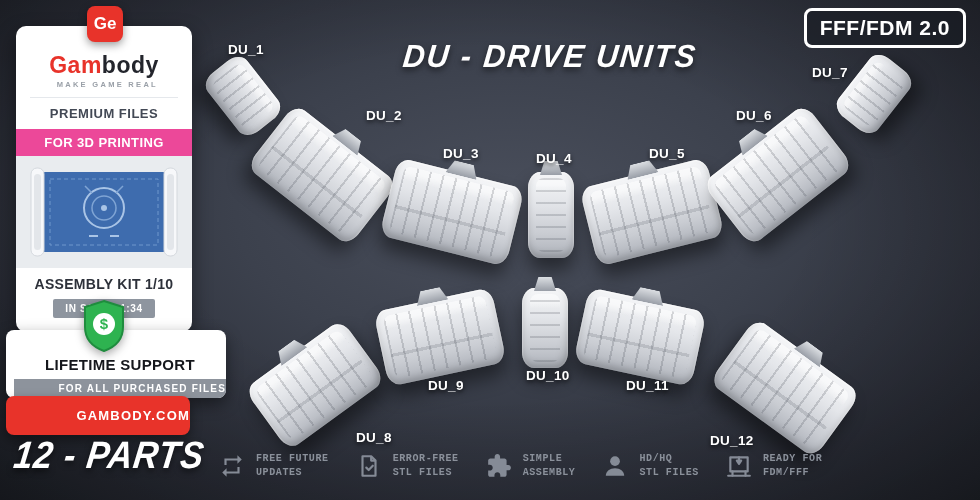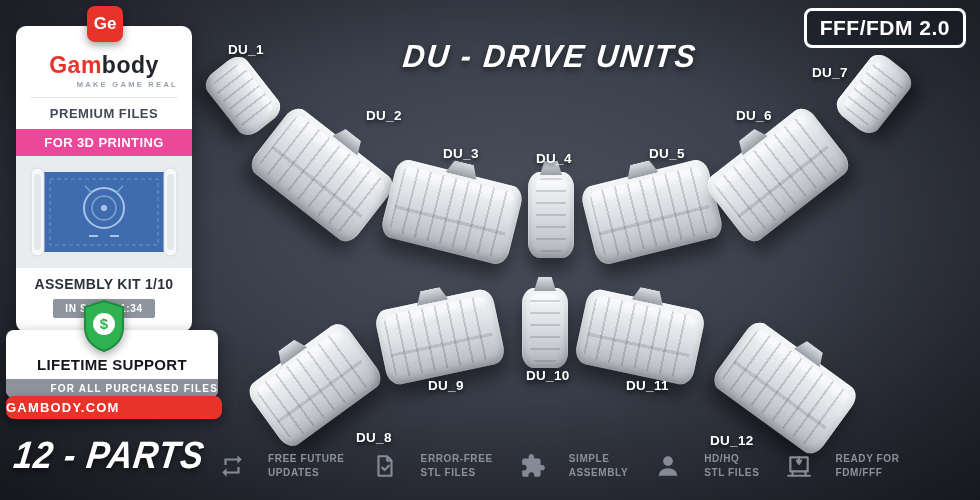--- a/index.html
+++ b/index.html
@@ -37,38 +37,38 @@
     position:absolute;left:87px;top:6px;width:36px;height:36px;z-index:7;
     background:#e8332a;border-radius:8px;color:#fff;font-weight:bold;font-size:17px;
     display:flex;align-items:center;justify-content:center;box-shadow:0 3px 8px rgba(0,0,0,.4);
   }
   .card{
     position:absolute;left:16px;top:26px;width:176px;height:306px;z-index:5;
     background:#fff;border-radius:10px;overflow:hidden;box-shadow:0 8px 20px rgba(0,0,0,.45);
   }
   .brand{margin-top:26px;text-align:center;font-size:23px;font-weight:bold;color:#23252c;letter-spacing:.5px;}
   .brand .red{color:#e8332a;}
-  .tagline{text-align:right;padding-right:14px;font-size:7.5px;letter-spacing:2.3px;color:#9aa0a8;font-weight:bold;margin-top:1px;}
+  .tagline{text-align:right;padding-right:34px;font-size:7.5px;letter-spacing:2.3px;color:#9aa0a8;font-weight:bold;margin-top:1px;}
   .divider{border-top:1px solid #e5e8ec;margin:8px 14px 0;}
   .premium{margin-top:8px;text-align:center;font-size:13px;color:#434955;font-weight:600;letter-spacing:.5px;}
   .redstrip{margin-top:8px;background:#ec4899;color:#fff;font-weight:bold;font-size:13px;text-align:center;padding:6px 0;letter-spacing:.4px;}
   .blueprint{background:#e9ecef;height:112px;display:flex;align-items:center;justify-content:center;}
   .kit{margin-top:8px;text-align:center;font-size:14px;font-weight:bold;color:#2d313a;letter-spacing:.3px;}
   .scale{display:block;width:max-content;margin:7px auto 0;background:#8e959f;color:#fff;font-size:10px;font-weight:bold;padding:4px 12px;letter-spacing:.6px;border-radius:2px;}
 
   .shield{position:absolute;left:81px;top:299px;z-index:8;filter:drop-shadow(0 3px 5px rgba(0,0,0,.35));}
   .support{
     position:absolute;left:6px;top:330px;width:212px;z-index:6;background:#fff;border-radius:8px;
-    overflow:hidden;box-shadow:0 6px 16px rgba(0,0,0,.45);padding-top:26px;
+    overflow:hidden;box-shadow:0 6px 16px rgba(0,0,0,.45);padding-top:26px;padding-left:8px;
   }
   .support-title{text-align:center;font-size:15px;font-weight:800;color:#15171c;letter-spacing:.3px;padding-bottom:6px;}
   .support-sub{background:#8d939c;color:#fff;font-size:10px;font-weight:bold;text-align:right;padding:4px 0;letter-spacing:1.2px;}
   .site{
-    position:absolute;left:6px;top:396px;width:216px;z-index:6;background:#e8332a;border-radius:8px;
-    color:#fff;font-weight:bold;font-size:13px;text-align:left;padding:4px 0;letter-spacing:1.2px;
+    position:absolute;left:6px;top:396px;width:184px;z-index:6;background:#e8332a;border-radius:8px;
+    color:#fff;font-weight:bold;font-size:13px;text-align:right;padding:12px 0;letter-spacing:1.2px;
     box-shadow:0 5px 12px rgba(0,0,0,.4);cursor:pointer;
   }
 
   
   .part{
     position:absolute;z-index:2;border-radius:12px/16px;
     background:linear-gradient(180deg,#f5f6f8 0%,#e4e6ea 35%,#c9ccd2 72%,#acb0b8 100%);
     box-shadow:0 12px 18px rgba(0,0,0,.45), inset 0 1px 2px rgba(255,255,255,.9), inset 0 -4px 7px rgba(0,0,0,.18);
   }
   .part::before{
@@ -109,21 +109,21 @@
     position:absolute;z-index:4;color:#fff;font-weight:bold;font-size:13.5px;letter-spacing:.3px;
     text-shadow:0 2px 4px rgba(0,0,0,.7);white-space:nowrap;
   }
   .l1{left:228px;top:42px;}  .l2{left:328px;top:108px;padding-left:38px;} .l3{left:443px;top:146px;}
   .l4{left:536px;top:151px;} .l5{left:626px;top:146px;margin-left:23px;} .l6{left:736px;top:108px;}
   .l7{left:812px;top:65px;}  .l8{left:356px;top:430px;} .l9{left:428px;top:378px;}
   .l10{left:526px;top:368px;}.l11{left:626px;top:378px;}.l12{left:680px;top:433px;padding-left:30px;}
 
   
   .features{position:absolute;left:218px;top:452px;display:flex;gap:26px;align-items:center;z-index:5;}
-  .feature{display:flex;align-items:center;gap:22px;}
+  .feature{display:flex;align-items:center;gap:10px;font-family:Liberation Mono, monospace;}
   .ficon{width:28px;height:28px;display:flex;align-items:center;justify-content:center;flex:0 0 auto;}
   .ftext{font-size:10px;font-weight:bold;color:#8b919b;letter-spacing:.6px;line-height:1.4;white-space:nowrap;}
 </style>
 </head>
 <body>
 
 <div class="stage">
 
   <div class="badge">FFF/FDM 2.0</div>
 

